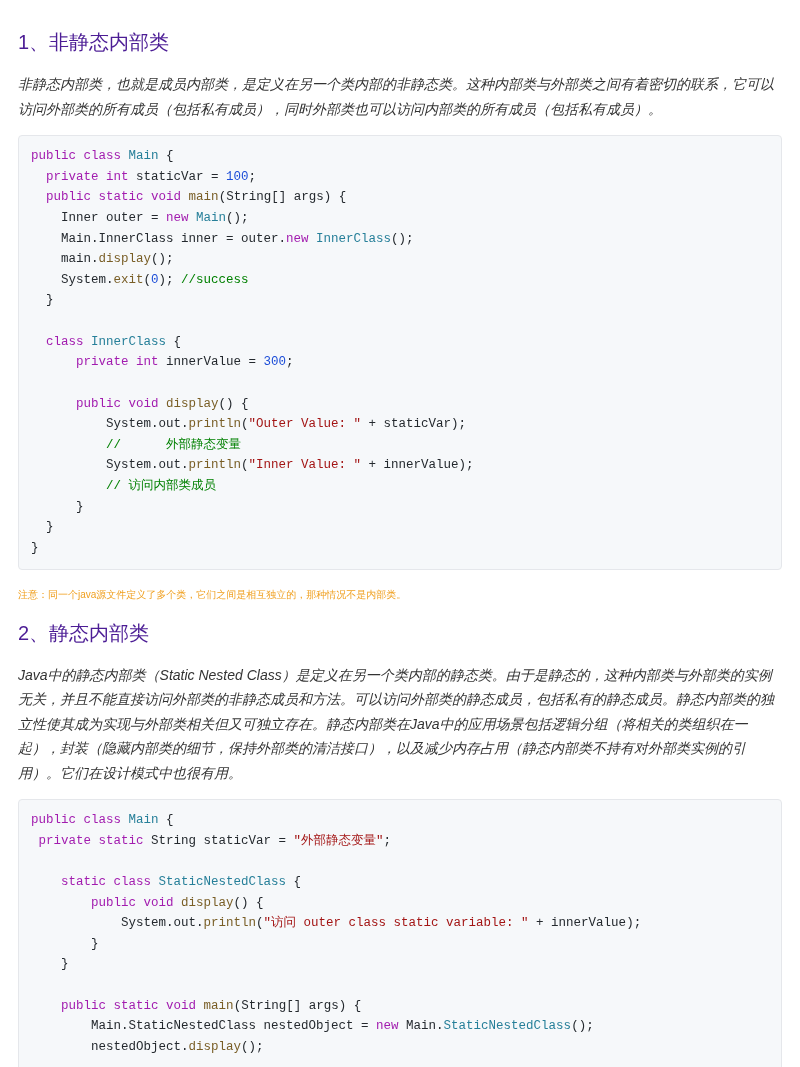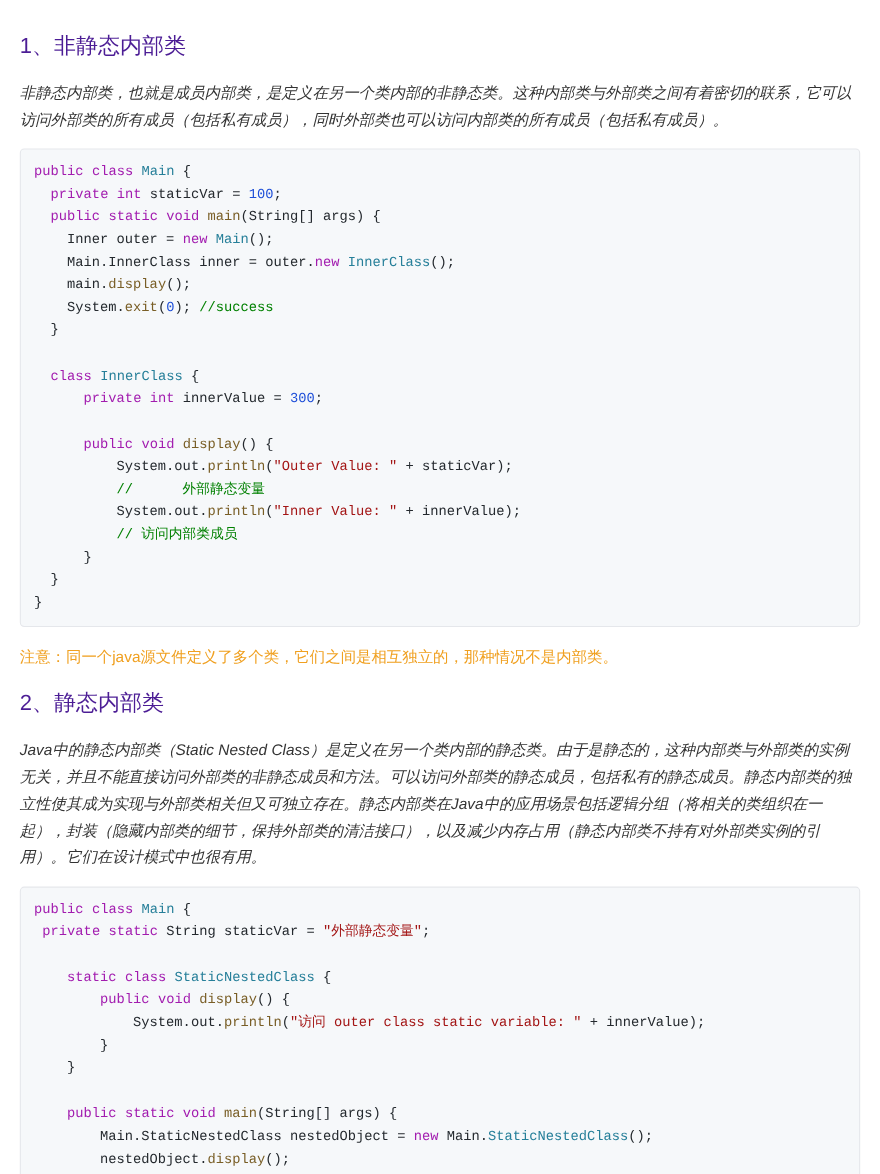--- a/index.html
+++ b/index.html
@@ -21,21 +21,21 @@
   }
   p.body {
     margin: 8px 0 14px 0;
     font-size: 14px;
     color: #333;
     line-height: 1.75;
     font-style: italic;
   }
   p.note {
     margin: 14px 0 14px 0;
-    font-size: 14px;
+    font-size: 10px;
     color: #f0a020;
     line-height: 1.7;
   }
   pre.code {
     background: #f6f8fa;
     border: 1px solid #e5e7eb;
     border-radius: 4px;
     padding: 10px 12px;
     margin: 8px 0 16px 0;
     font-family: "SFMono-Regular", Consolas, "Liberation Mono", Menlo, monospace;

